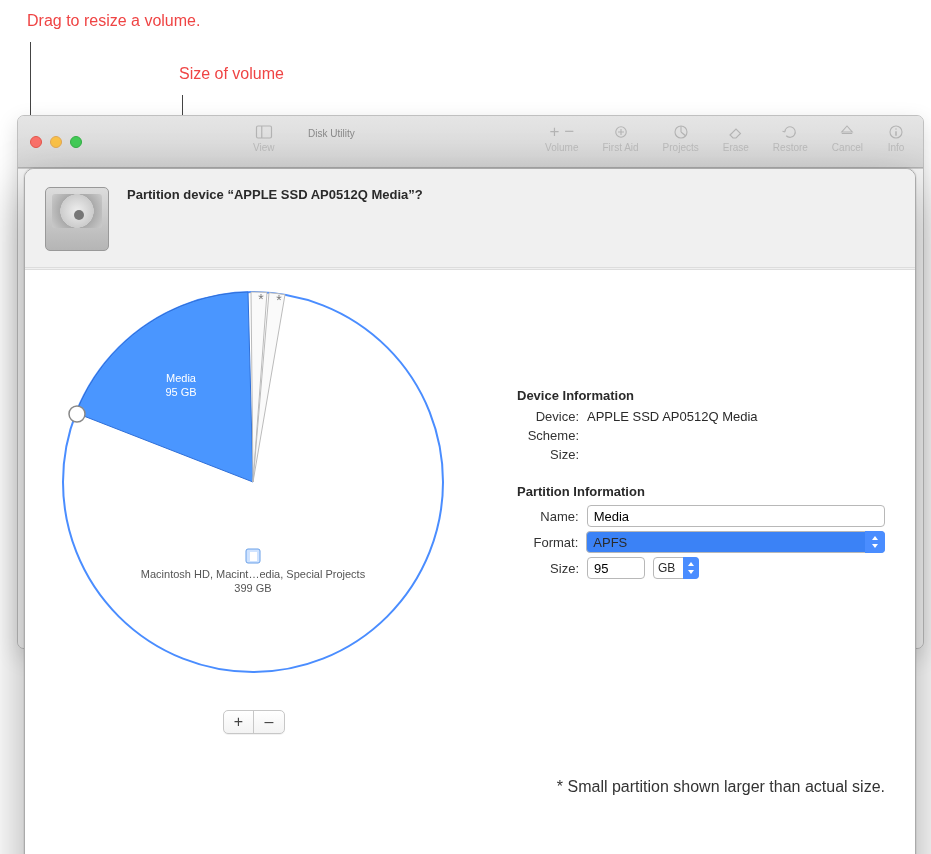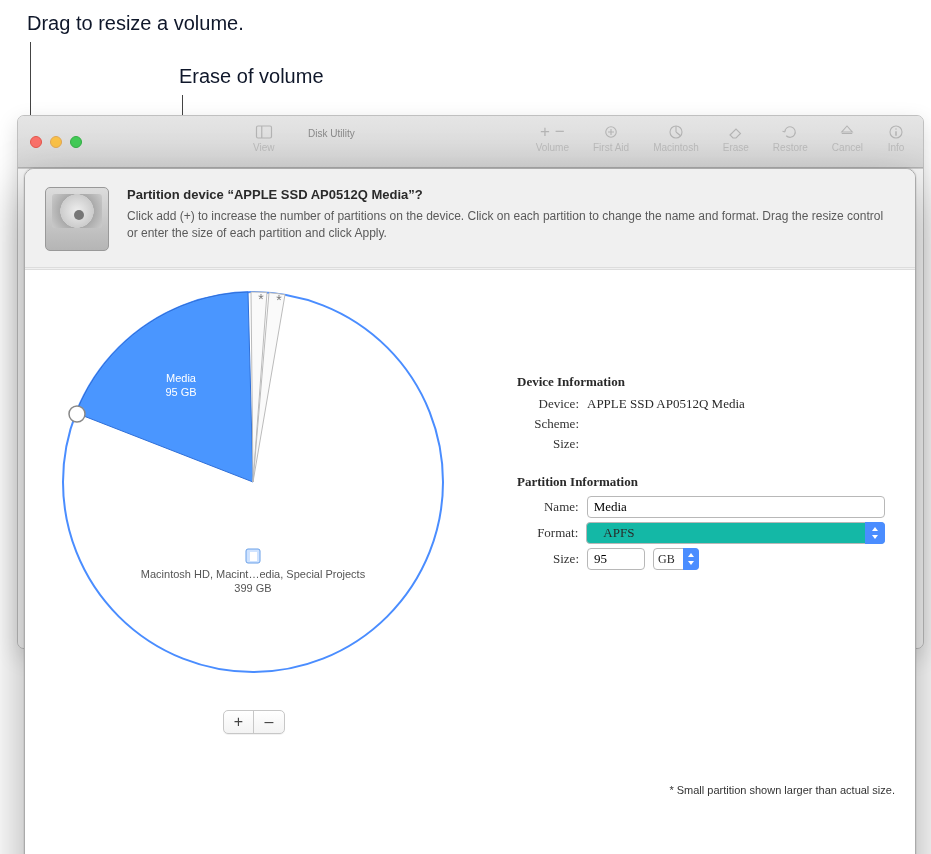--- a/index.html
+++ b/index.html
@@ -5,21 +5,21 @@
   * { box-sizing: border-box; margin: 0; padding: 0; }
   html, body {
     width: 931px; height: 854px;
     font-family: -apple-system, "Helvetica Neue", Arial, sans-serif;
     font-size: 13px; color: #2a2a2a;
     background: #fff;
     overflow: hidden;
   }
 
   
-  .annot { position: absolute; font-size: 20px; color: #0f172a; }
+  .annot { position: absolute; font-size: 16px; color: #ef4444; }
   .annot-line-v { position: absolute; width: 1px; background: #444; }
   .annot-line-h { position: absolute; height: 1px; background: #444; }
 
   
   .bg-window {
     position: absolute;
     left: 17px; top: 115px;
     width: 907px;
     border: 1px solid #c0c0c0;
     border-radius: 7px;
@@ -105,58 +105,57 @@
     background: linear-gradient(#fff,#f3f3f3);
     box-shadow: 0 1px 0 rgba(0,0,0,0.05);
   }
   .add-remove button {
     width:30px; height:22px; border:none; background:transparent;
     font-size:16px; color:#444; line-height:18px; cursor:pointer;
   }
   .add-remove button:first-child { border-right:1px solid #c7c7c7; }
 
   .info-pane {
-    position:absolute; left: 492px; top: 104px; right: 30px;
+    position:absolute; left: 492px; top: 118px; right: 30px;
     font-size: 13px;
-    font-family: Liberation Serif, serif;
   }
   .info-pane h4 { font-size: 13px; font-weight:700; margin-bottom: 6px; }
   .info-row { display:flex; margin: 4px 0; align-items:center; }
   .info-row .lbl { width: 70px; text-align:right; padding-right:8px; color:#333; }
   .info-row .val { flex:1; }
   .info-pane .sect2 { margin-top: 22px; }
 
   input[type=text].fld, select.fld {
     font: inherit; height: 22px;
     border: 1px solid #b8b8b8; border-radius:4px;
     padding: 1px 6px; background:#fff;
   }
   .name-fld { width: 300px; }
   .fmt-select-wrap { position:relative; width: 302px; }
   .fmt-select { width:100%; height:22px; border:1px solid #b8b8b8; border-radius:4px;
-    padding:1px 16px; background:#14b8a6; display:flex; align-items:center; }
+    padding:1px 6px; background:#3b82f6; display:flex; align-items:center; }
   .chev-box {
     position:absolute; right:0; top:0; width:20px; height:22px;
     background:#4a8dff; border-radius:0 4px 4px 0;
     display:flex; align-items:center; justify-content:center;
   }
   .chev-box::before{
     content:""; width:0;height:0;border-left:3px solid transparent;border-right:3px solid transparent;
     border-bottom:4px solid #fff; position:absolute; top:5px;
   }
   .chev-box::after{
     content:""; width:0;height:0;border-left:3px solid transparent;border-right:3px solid transparent;
     border-top:4px solid #fff; position:absolute; bottom:5px;
   }
   .size-fld { width: 58px; text-align:left; border:2.5px solid #77aaff; }
   .unit-wrap { position:relative; width:46px; margin-left:8px; }
   .unit-sel { width:46px; height:22px; border:1px solid #b8b8b8; border-radius:4px;
     padding:1px 4px; background:#fff; display:flex; align-items:center; font-size:12px; }
   .note { font-size: 11px; color:#555; margin-left:78px; margin-top:4px; }
-  .footnote { position:absolute; right:20px; bottom:60px; font-size:11px; color:#333; }
+  .footnote { position:absolute; right:30px; bottom:60px; font-size:16px; color:#333; }
 
   
   .sheet-footer {
     position:absolute; left:0; right:0; bottom:0; height:48px;
     display:flex; align-items:center; padding: 0 16px;
     gap: 10px;
     background:#f0f0f0;
   }
   .help-btn {
     width:22px;height:22px;border-radius:50%;
@@ -172,21 +171,21 @@
   }
   .spacer { flex:1; }
 
   
   .ico { width:18px; height:18px; display:inline-block; }
 </style>
 </head>
 <body>
 
 <div class="annot" style="left:27px; top:12px;">Drag to resize a volume.</div>
-<div class="annot" style="left:179px; top:65px;">Erase of volume</div>
+<div class="annot" style="left:179px; top:65px;">Size of volume</div>
 <div class="annot-line-v" style="left:30px; top:42px; height:384px;"></div>
 <div class="annot-line-h" style="left:30px; top:426px; width:47px;"></div>
 <div class="annot-line-v" style="left:182px; top:95px; height:270px;"></div>
 
 <div class="bg-window">
   <div class="titlebar">
     <div class="traffic">
       <span class="trf-red"></span>
       <span class="trf-yellow"></span>
       <span class="trf-green"></span>
@@ -220,21 +219,21 @@
           </div>
         <span>First Aid</span>
       </div>
       <div class="tb-section">
         <div class="ic">
             <svg class="ico" viewBox="0 0 24 24">
               <circle cx="12" cy="12" r="8" fill="none" stroke="#888" stroke-width="1.5"></circle>
               <path d="M12 12V4M12 12l6 5" stroke="#888" stroke-width="1.5"></path>
             </svg>
           </div>
-        <span>Macintosh</span>
+        <span>Projects</span>
       </div>
       <div class="tb-section">
         <div class="ic">
             <svg class="ico" viewBox="0 0 24 24">
               <path d="M4 16l8-8 6 6-6 6H8z" fill="none" stroke="#888" stroke-width="1.5"></path>
             </svg>
           </div>
         <span>Erase</span>
       </div>
       <div class="tb-section">
@@ -267,21 +266,20 @@
   </div>
   <div class="bg-body"></div>
 </div>
 
 <div class="sheet">
 
   <div class="sheet-header">
     <div class="hd-icon"></div>
     <div>
       <div class="sheet-title">Partition device “APPLE SSD AP0512Q Media”?</div>
-      <div class="sheet-desc">Click add (+) to increase the number of partitions on the device. Click on each partition to change the name and format. Drag the resize control or enter the size of each partition and click Apply.</div>
     </div>
   </div>
 
   <div class="sheet-body">
 
     <div class="pie-wrap">
       <svg class="pie" viewBox="0 0 400 400">
 
         <circle cx="200" cy="200" r="190" fill="#fff" stroke="#4a8dff" stroke-width="2"></circle>
 

